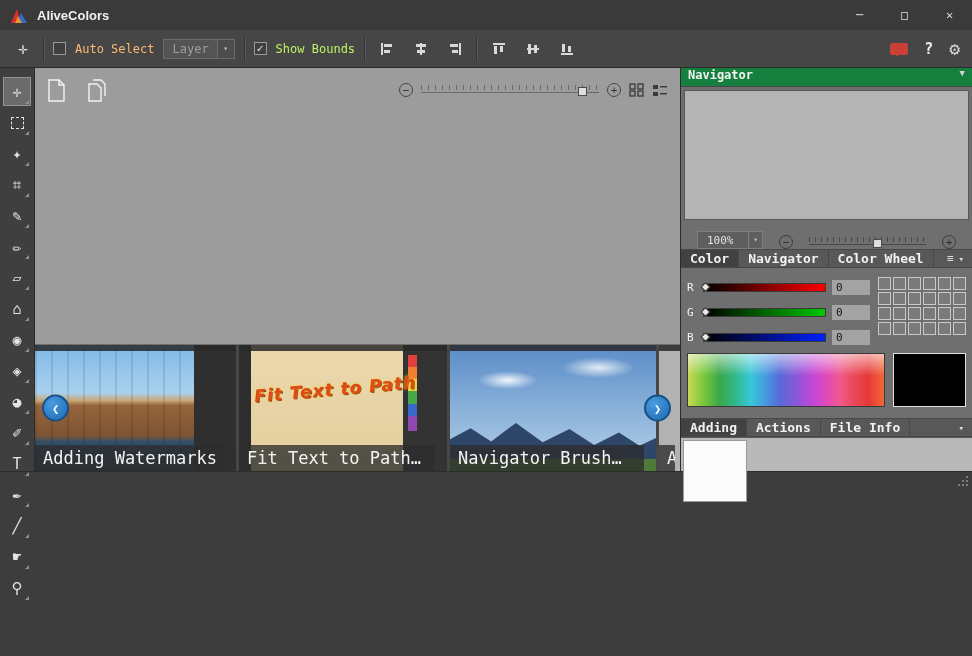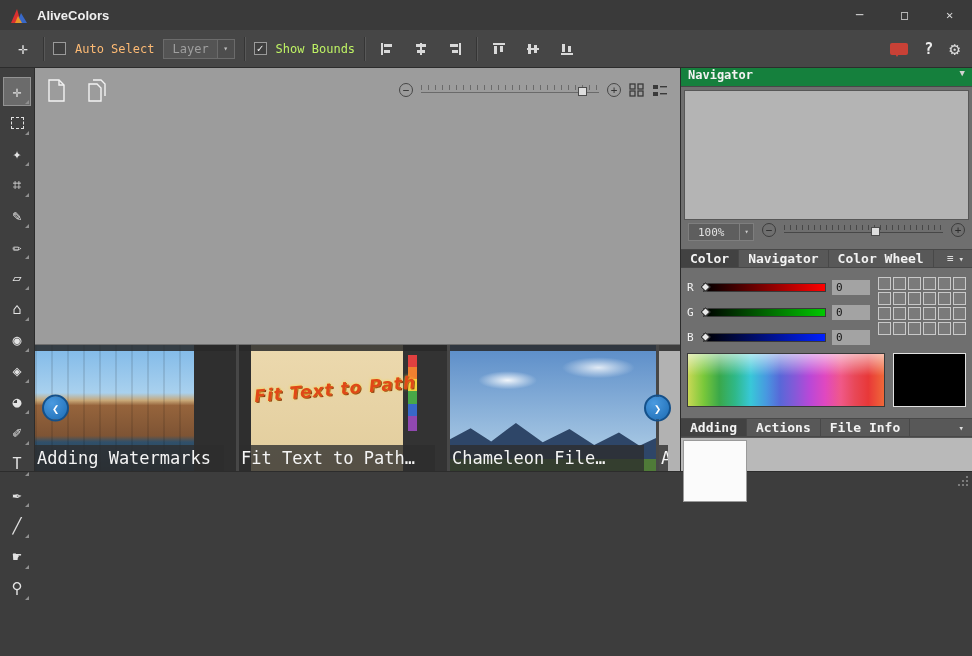--- a/index.html
+++ b/index.html
@@ -78,33 +78,33 @@
     linear-gradient(#4f7a38,#4f7a38) bottom/100% 14px no-repeat,
     radial-gradient(ellipse 42px 13px at 28% 28%,rgba(255,255,255,.9),rgba(255,255,255,0) 70%),
     radial-gradient(ellipse 52px 15px at 72% 18%,rgba(255,255,255,.8),rgba(255,255,255,0) 70%),
     linear-gradient(180deg,#5a8cc8,#a9c9e4 85%)}
   .art-chameleon::after{content:"";position:absolute;left:0;right:0;bottom:12px;height:44px;background:#2e4668;
     clip-path:polygon(0 100%,0 55%,10% 30%,20% 60%,32% 18%,45% 62%,58% 32%,70% 68%,82% 40%,92% 70%,100% 52%,100% 100%)}
   .art-partial{background:#b2b2b2}
   .image-text{position:absolute;left:7%;top:27%;font:bold italic 17px "DejaVu Sans",sans-serif;color:#e04818;
     text-shadow:0 0 3px #f8d838,1px 1px 0 #7a2008;transform:rotate(-5deg);letter-spacing:1px;white-space:nowrap}
   .thumb-caption{position:absolute;left:0;right:12px;bottom:0;height:26px;background:rgba(45,45,45,.78);color:#f4f4f4;
-    font-size:17px;line-height:26px;padding:0 2px;white-space:nowrap;overflow:hidden}
+    font-size:17px;line-height:26px;padding:0 8px;white-space:nowrap;overflow:hidden}
   .nav-arrow{position:absolute;top:50%;transform:translateY(-50%);width:27px;height:27px;border-radius:50%;
     background:radial-gradient(circle at 35% 30%,#4a9ae0,#1d6cb4);border:2px solid #14508a;color:#fff;
     display:flex;align-items:center;justify-content:center;font-size:12px;z-index:5}
   .nav-arrow.prev{left:7px}.nav-arrow.next{right:9px}
 
   
   .rightpanel{width:292px;background:#6f6f6f;border-left:1px solid #2c2c2c;display:flex;flex-direction:column;flex:0 0 auto}
   .panel-header{height:19px;background:#15803d;border-bottom:1px solid #484848;display:flex;align-items:flex-start;
     padding:0 7px;color:#f2f2f2;font-weight:bold;font-size:12px;flex:0 0 auto}
   .panel-caret{margin-left:auto;color:#d2d2d2;font-size:9px}
   .nav-preview{margin:3px;height:130px;background:#b4b4b4;border:1px solid #575757;flex:0 0 auto}
-  .nav-zoomrow{height:26px;display:flex;align-items:flex-start;padding:0 7px;gap:8px;flex:0 0 auto}
+  .nav-zoomrow{height:26px;display:flex;align-items:flex-end;padding:0 16px;gap:16px;flex:0 0 auto}
   .zoom-select{width:66px;height:18px;background:#5e5e5e;border:1px solid #7e7e7e;color:#e2e2e2;display:flex;
     align-items:center;padding-left:9px;font-size:11px}
   .zoom-select .dd{margin-left:auto;width:14px;height:100%;border-left:1px solid #7e7e7e;display:flex;
     align-items:center;justify-content:center;font-size:7px;color:#cfcfcf}
   .nav-slider{flex:1}
   .nav-slider .ticks{background:repeating-linear-gradient(90deg,#474747 0 1px,transparent 1px 6px)}
   .nav-slider .line{background:#474747}
   .circle-btn.on-gray{border-color:#3c3c3c;color:#2d2d2d}
 
   .tabrow{height:19px;display:flex;background:#585858;border-top:1px solid #484848;border-bottom:1px solid #484848;flex:0 0 auto}
@@ -329,21 +329,21 @@
               <div class="thumb-art art-watermarks"></div>
               <div class="thumb-caption">Adding Watermarks</div>
             </div>
             <div class="thumb t-fit-text">
               <div class="thumb-art art-fit-text"></div>
               <span class="image-text">Fit Text to Path</span>
               <div class="thumb-caption">Fit Text to Path…</div>
             </div>
             <div class="thumb t-chameleon">
               <div class="thumb-art art-chameleon"></div>
-              <div class="thumb-caption">Chameleon File…</div>
+              <div class="thumb-caption">Navigator Brush…</div>
             </div>
             <div class="thumb t-partial">
               <div class="thumb-art art-partial"></div>
               <div class="thumb-caption">A…</div>
             </div>
           </div>
         <div class="nav-arrow prev">❮</div>
         <div class="nav-arrow next">❯</div>
       </div>
     </div>

